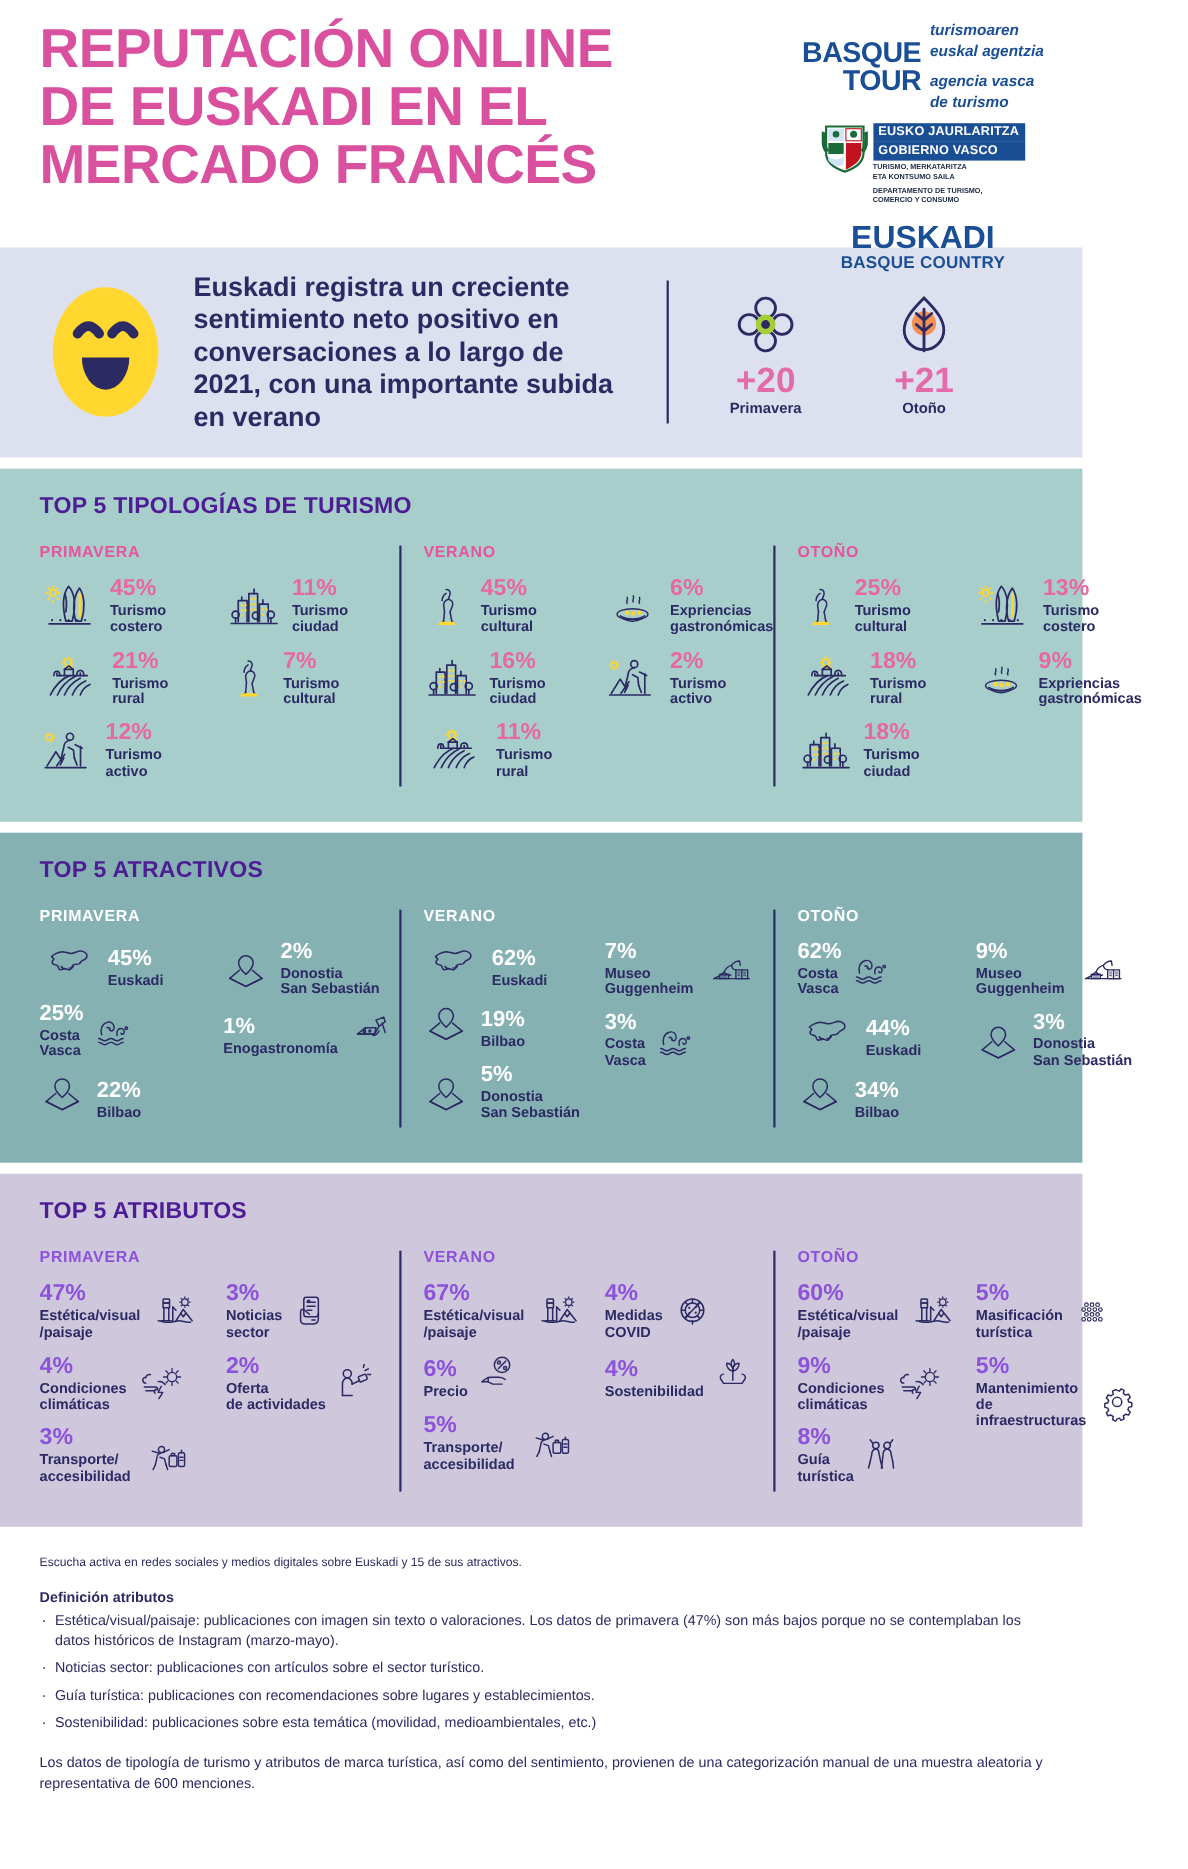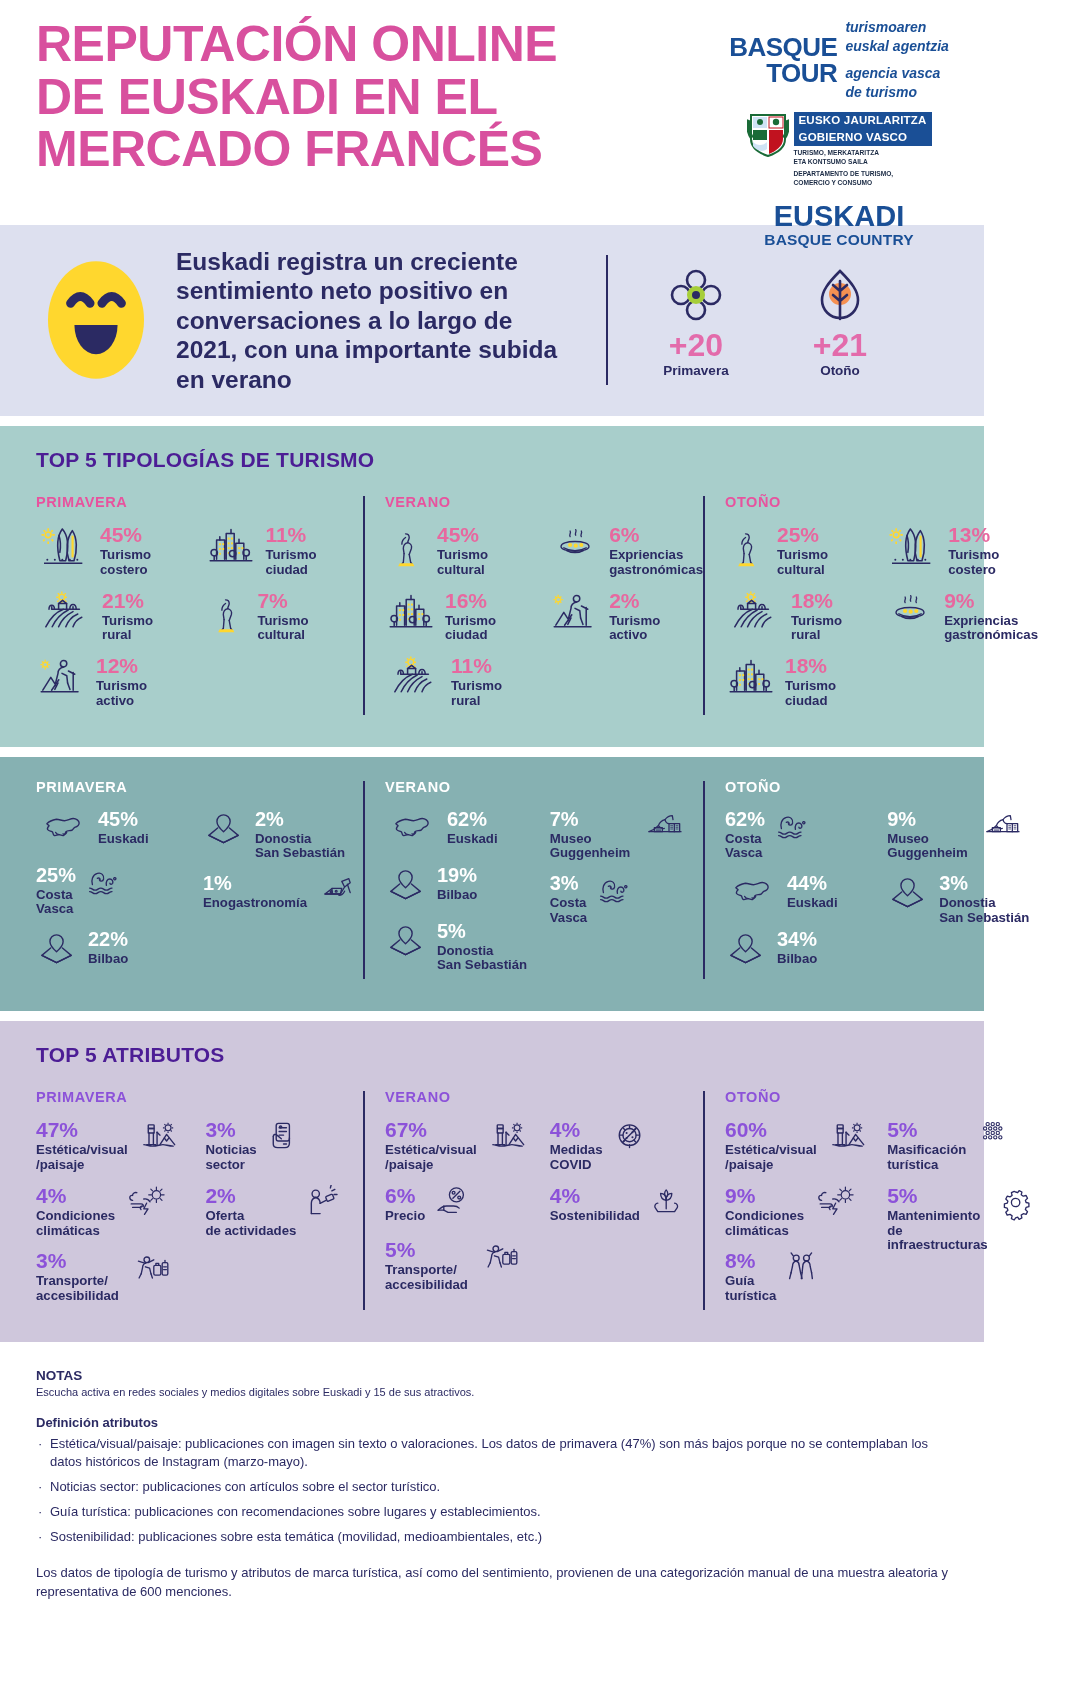--- a/index.html
+++ b/index.html
@@ -73,21 +73,21 @@
   .col-head { font-size:14.5px; font-weight:bold; letter-spacing:.6px; margin-bottom:14px; }
   .tip .col-head { color:#e7539e; }
   .atr .col-head { color:#ffffff; }
   .atb .col-head { color:#8c52d9; }
 
   .pairs { display:flex; }
   .pairs .sub { display:flex; flex-direction:column; }
   .sub.left  { width:172px; }
   .sub.right { width:160px; }
 
-  .item { display:flex; align-items:flex-start; margin-bottom:12px; }
+  .item { display:flex; align-items:flex-end; margin-bottom:12px; }
   .item .icon { flex:0 0 auto; display:flex; align-items:center; justify-content:center; }
   .item .txt { }
   .item .pct { font-size:21px; font-weight:bold; line-height:1.0; }
   .item .name { font-size:13.2px; font-weight:bold; line-height:1.12; margin-top:2px;}
 
   
   .tip .pct { color:#e7689f; }
   .tip .name { color:#2b2a63; }
   
   .atr .pct { color:#ffffff; font-size:20px;}
@@ -603,20 +603,21 @@
               </div>
             </div>
           </div>
         </div>
       </div>
   </div>
 
   <div class="gap"></div>
 
   <div class="section sec-atractivos atr">
+    <div class="sec-title">TOP 5 ATRACTIVOS</div>
     <div class="cols" id="atr-cols">
         <div class="col c1">
           <div class="col-head">PRIMAVERA</div>
           <div class="pairs">
             <div class="sub left">
               <div class="item icon-left">
                 <span class="icon">
                   <svg width="54" height="44" viewBox="0 0 60 60">
                     <g fill="none" stroke="#2b2a63" stroke-width="1.9" stroke-linecap="round" stroke-linejoin="round">
                       <path d="M8 20c3-3 8-5 13-6 4 0 7 2 11 2 4 0 8-3 12-3 4 0 8 3 8 6 0 3-3 5-6 6-2 1-2 3-4 4-3 1-6 0-8 2-1 2-1 4-3 5-2 1-4-1-6-1-3 0-5 2-7 1-2-1-1-4-3-5-2-1-5-1-6-3-1-2 1-4 2-5-1-1-2-2-3-3z"></path>
@@ -1153,21 +1154,20 @@
                 </span>
                 <span class="txt"><span class="pct">5%</span><div class="name">Mantenimiento<br>de infraestructuras</div></span>
               </div>
             </div>
           </div>
         </div>
       </div>
   </div>
 
   <div class="notes">
-    <h4>NOTAS</h4>
     <div class="line">Escucha activa en redes sociales y medios digitales sobre Euskadi y 15 de sus atractivos.</div>
     <div class="subh">Definición atributos</div>
     <ul id="notes-bullets">
         <li>Estética/visual/paisaje: publicaciones con imagen sin texto o valoraciones. Los datos de primavera (47%) son más bajos porque no se contemplaban los datos históricos de Instagram (marzo-mayo).</li>
         <li>Noticias sector: publicaciones con artículos sobre el sector turístico.</li>
         <li>Guía turística: publicaciones con recomendaciones sobre lugares y establecimientos.</li>
         <li>Sostenibilidad: publicaciones sobre esta temática (movilidad, medioambientales, etc.)</li>
       </ul>
     <div class="foot">Los datos de tipología de turismo y atributos de marca turística, así como del sentimiento, provienen de una categorización manual de una muestra aleatoria y representativa de 600 menciones.</div>
   </div>

